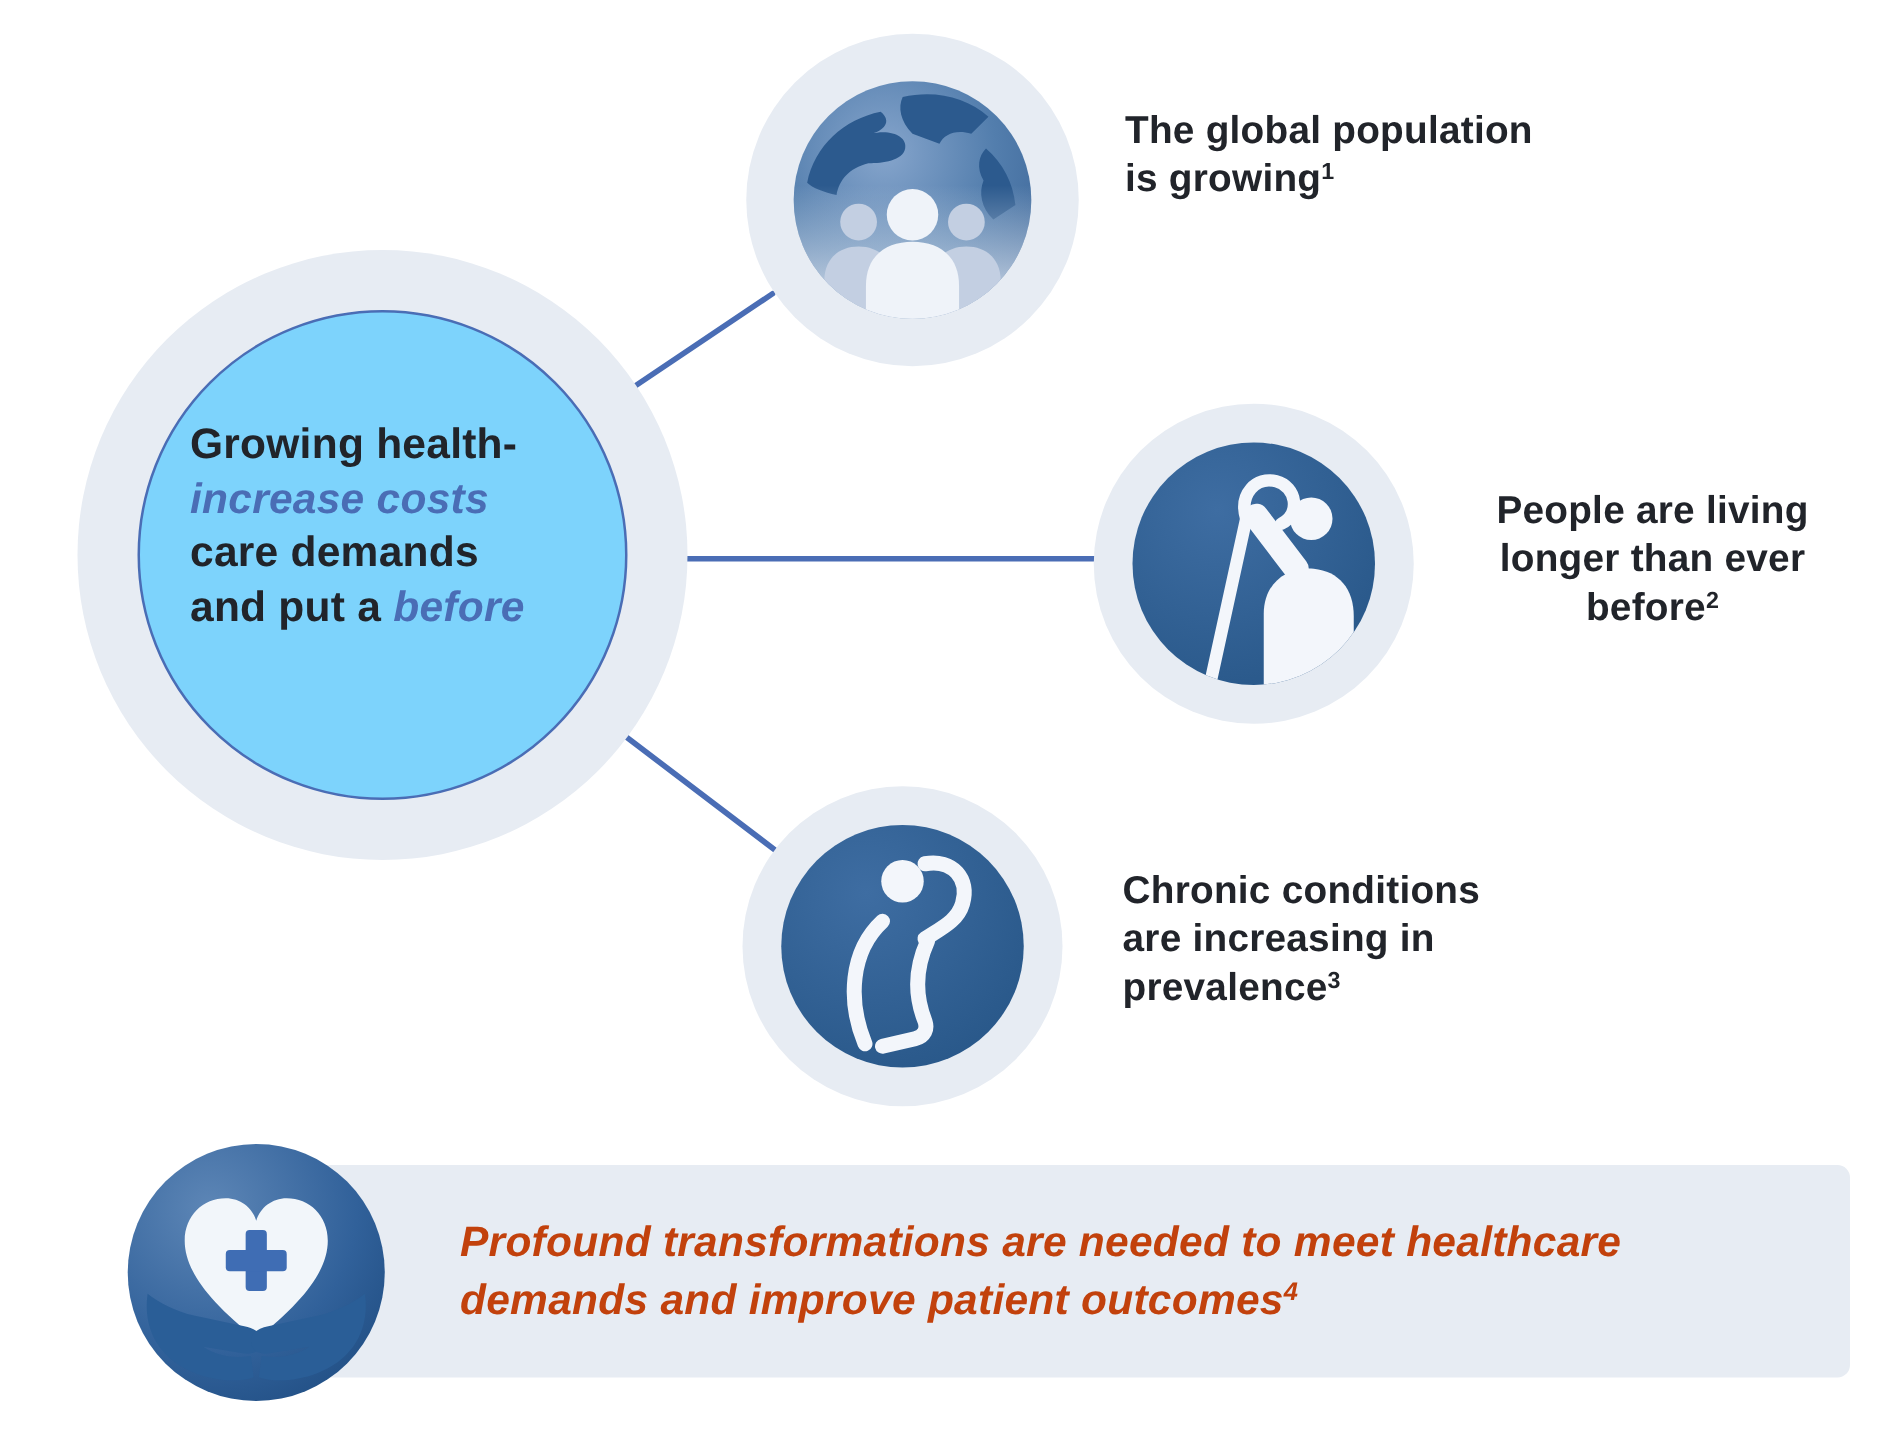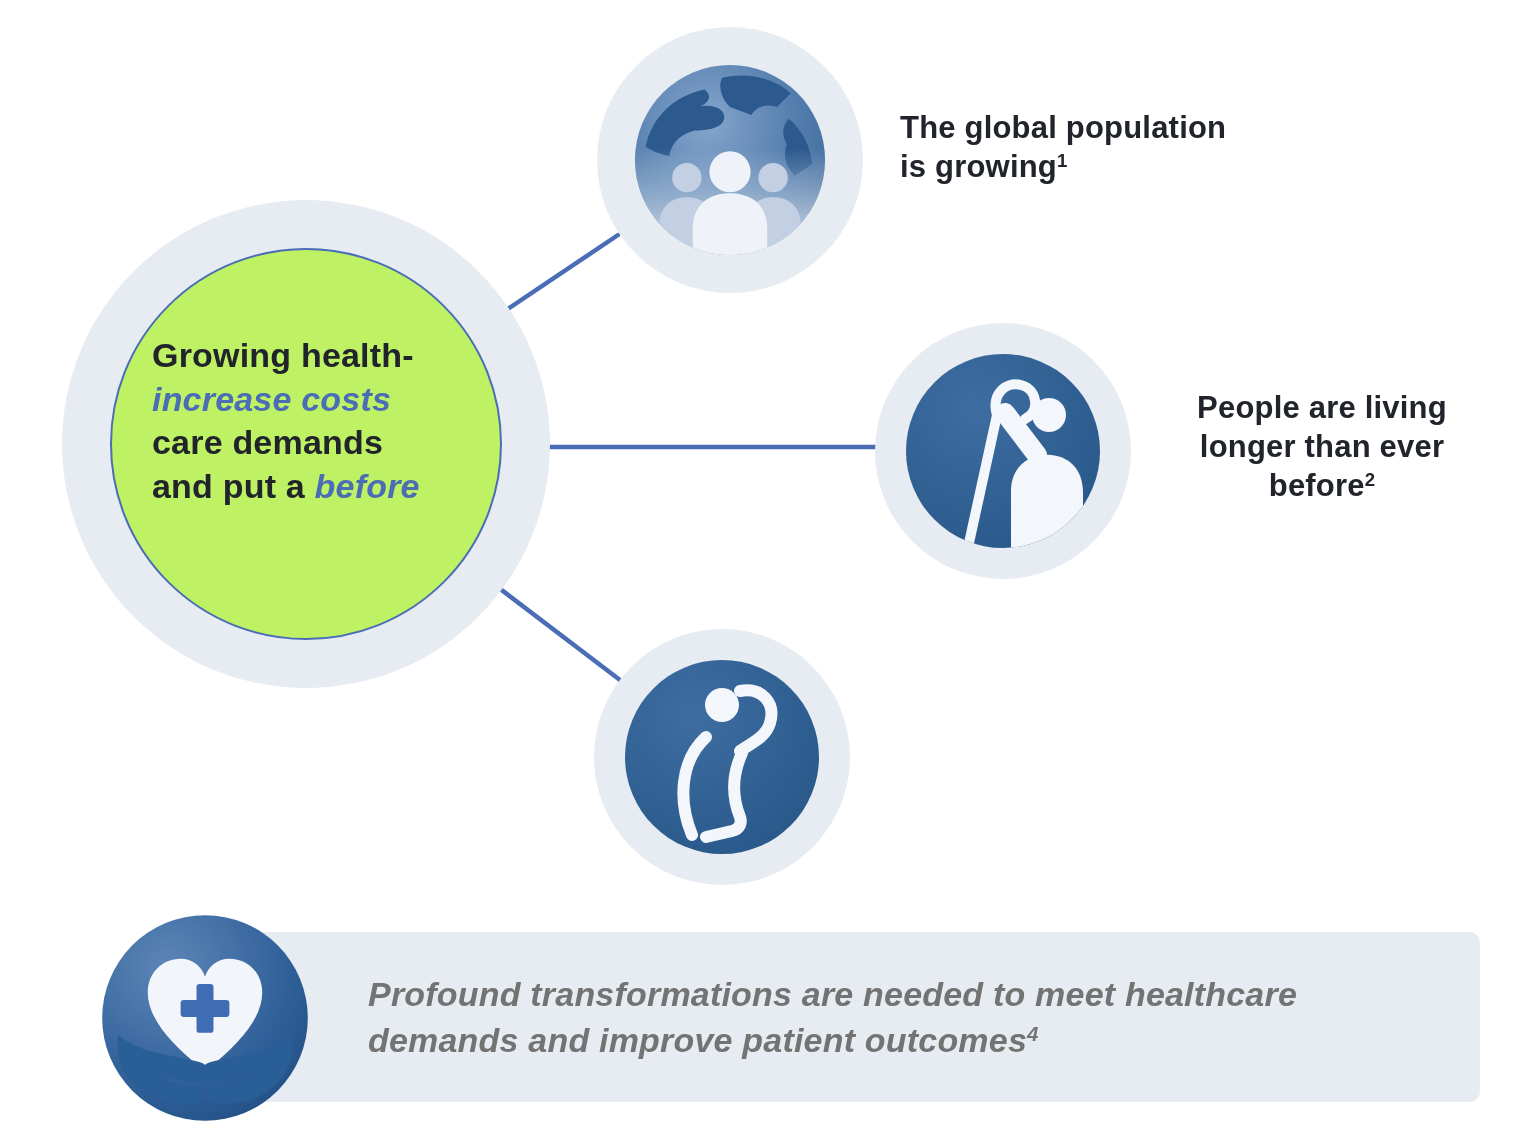--- a/index.html
+++ b/index.html
@@ -14,21 +14,21 @@
   .connectors{ position:absolute; left:0; top:0; z-index:1; }
 
   .halo{
     position:absolute; border-radius:50%;
     background:#e7ecf3; z-index:2;
   }
   .central-halo{ left:62px; top:200px; width:488px; height:488px; }
 
   .central-circle{
     position:absolute; left:110px; top:248px; width:392px; height:392px;
-    background:#bef264; border:2px solid #4a6db5; border-radius:50%;
+    background:#7dd3fc; border:2px solid #4a6db5; border-radius:50%;
     z-index:3;
   }
   .central-text{
     position:absolute; left:40px; top:84px; width:330px;
     font-size:34px; font-weight:700; line-height:1.28;
     color:#21242a; letter-spacing:0.2px;
   }
   .central-text > div{ white-space:nowrap; }
   .dark{ color:#21242a; }
   .accent{ color:#4a6db5; font-style:italic; }
@@ -43,38 +43,38 @@
   .sat-halo-2{ left:875px; top:323px; width:256px; height:256px; }
   .sat-icon-2{ left:903px; top:351px; width:200px; height:200px; }
   .sat-halo-3{ left:594px; top:629px; width:256px; height:256px; }
   .sat-icon-3{ left:622px; top:657px; width:200px; height:200px; }
 
   .sat-label{
     position:absolute; z-index:4;
     font-size:31px; font-weight:700; line-height:1.26;
     color:#21242a; letter-spacing:0.2px;
   }
-  .sat-label-1{ left:900px;  top:108px; width:360px; }
+  .sat-label-1{ left:900px;  top:84px; width:360px; }
   .sat-label-2{ left:1172px; top:388px; width:300px;text-align:center; }
   .sat-label-3{ left:898px;  top:692px; width:320px; }
 
   sup{
     font-size:60%;
     vertical-align:baseline; position:relative; top:-0.55em;
     font-weight:700;
   }
 
   .banner{
     position:absolute; left:255px; top:932px; width:1225px; height:170px;
     background:#e7ecf3; border-radius:10px; z-index:2;
   }
   .banner-text{
     position:absolute; left:368px; top:972px; width:1010px; z-index:4;
     font-size:34px; font-weight:700; font-style:italic; line-height:1.35;
-    color:#737373; letter-spacing:0.2px;
+    color:#c2410c; letter-spacing:0.2px;
   }
   .banner-icon{ left:99px; top:912px; width:212px; height:212px; z-index:5; }
 </style>
 </head>
 <body>
 
 <div class="canvas">
 
   <svg class="connectors" width="1515" height="1148" viewBox="0 0 1515 1148" aria-hidden="true">
     <g stroke="#4a6db5" stroke-width="4.5" stroke-linecap="round">
@@ -177,20 +177,23 @@
       </defs>
       <circle cx="100" cy="100" r="97" fill="url(#gradChr)"></circle>
       <g clip-path="url(#clipChr)" fill="none" stroke="#f3f6fb" stroke-linecap="round">
         <path d="M70,178 c-14,-34 -12,-74 14,-98" stroke-width="12"></path>
         <path d="M120,96 c-10,22 -10,44 -2,64 c2,6 0,12 -8,14 l-26,6" stroke-width="12"></path>
         <path d="M118,34 c22,-4 36,12 30,32 c-4,14 -18,20 -30,28" stroke-width="12"></path>
       </g>
       <circle cx="100" cy="48" r="17" fill="#f3f6fb"></circle>
     </svg>
   </div>
+  <div class="sat-label sat-label-3">
+    <span>Chronic conditions are increasing in prevalence</span><sup>3</sup>
+  </div>
 
   <div class="banner"></div>
   <div class="icon-circle banner-icon">
     <svg viewBox="0 0 200 200">
       <defs>
         <radialGradient id="gradHrt" cx="32%" cy="25%" r="95%">
           <stop offset="0%" stop-color="#5d86b6"></stop>
           <stop offset="60%" stop-color="#31619a"></stop>
           <stop offset="100%" stop-color="#1d4a7e"></stop>
         </radialGradient>

